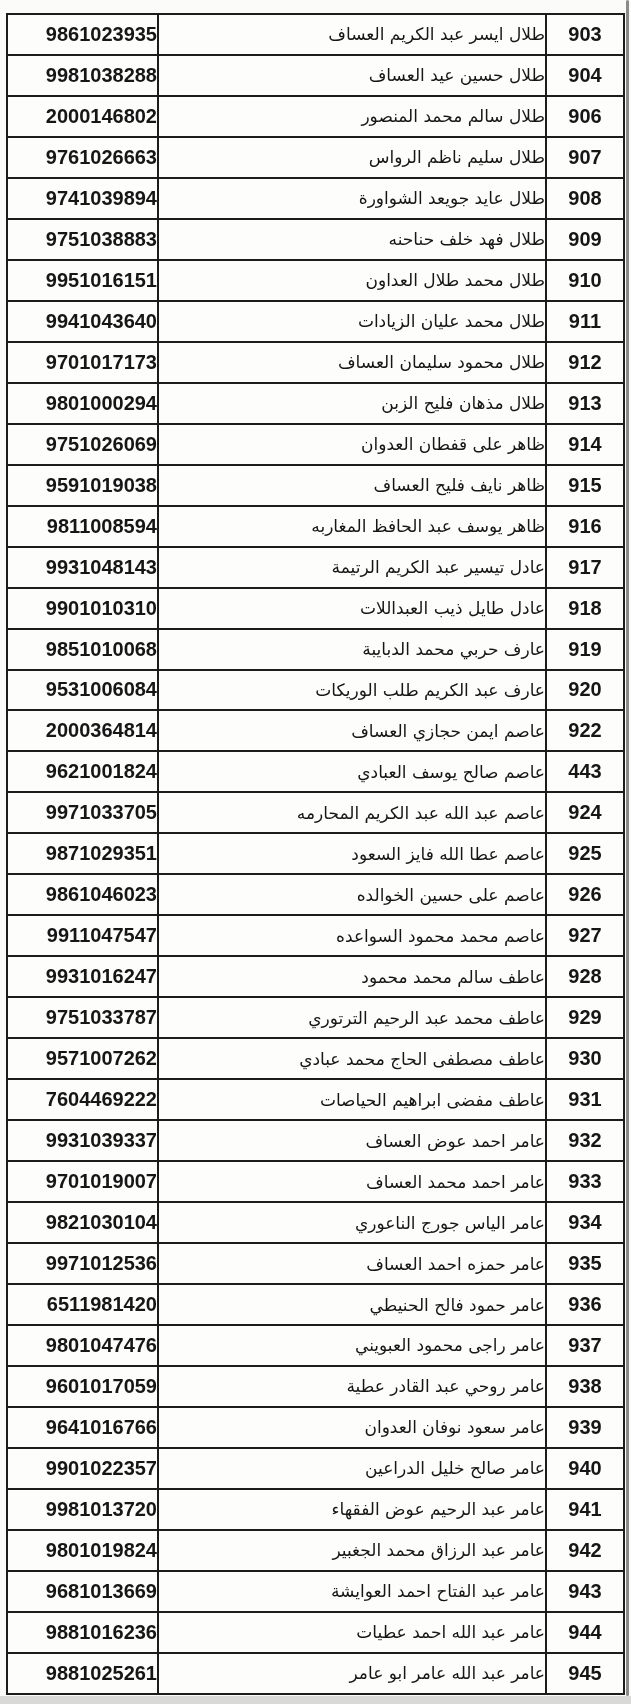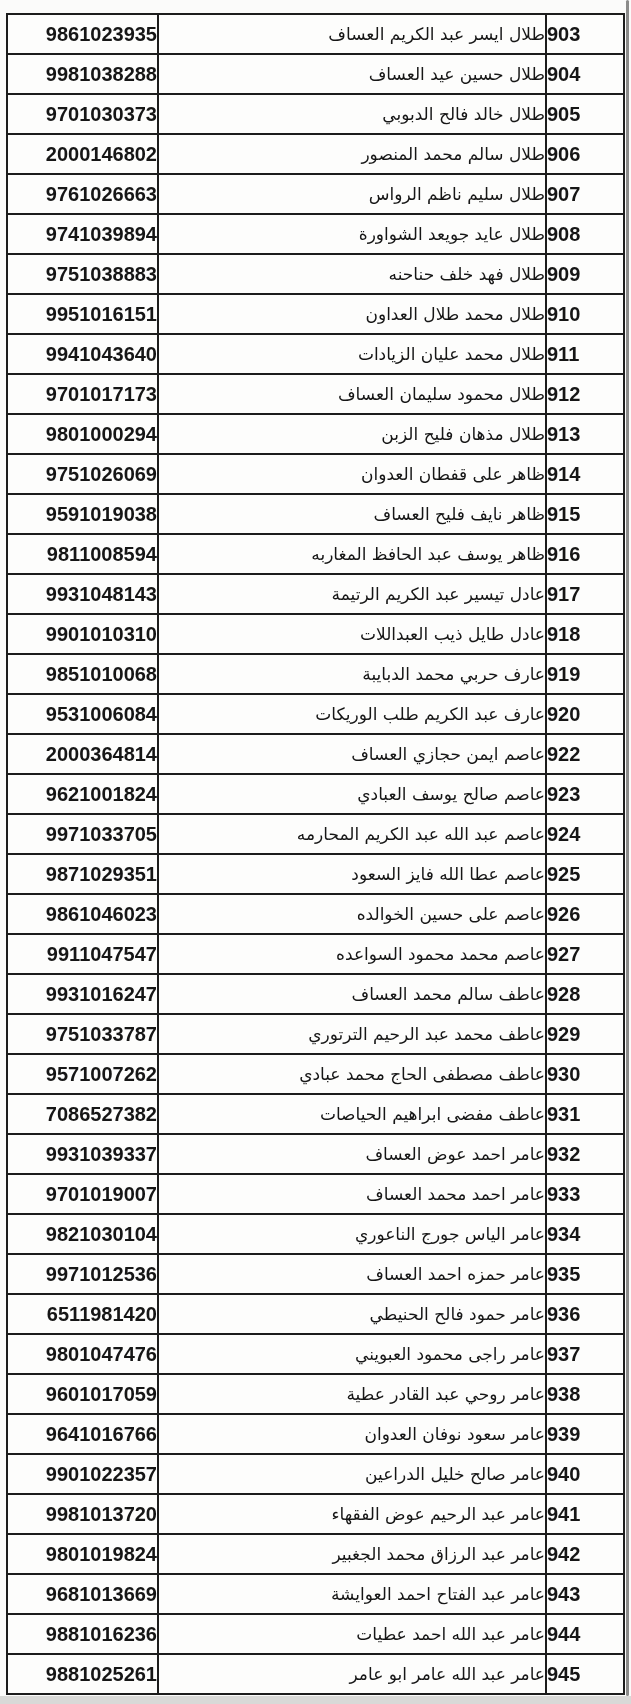--- a/index.html
+++ b/index.html
@@ -66,21 +66,21 @@
   td.name-cell {
     direction: rtl;
     text-align: right;
     padding-right: 4px;
     font-family: "DejaVu Sans", sans-serif;
     font-size: 17px;
     color: #161616;
     margin-left: 28px;
   }
   td.num-cell {
-    text-align: left;
+    text-align: center;
     padding-right: 9px;
     font-family: "Liberation Sans", sans-serif;
     font-weight: 600;
     font-size: 20px;
     color: #161616;
   }
 </style>
 </head>
 <body>
 
@@ -96,25 +96,20 @@
           <td class="id-cell">9861023935</td>
           <td class="name-cell">طلال ايسر عبد الكريم العساف</td>
           <td class="num-cell">903</td>
         </tr>
         <tr>
           <td class="id-cell">9981038288</td>
           <td class="name-cell">طلال حسين عيد العساف</td>
           <td class="num-cell">904</td>
         </tr>
         <tr>
-          <td class="id-cell">9701030373</td>
-          <td class="name-cell">طلال خالد فالح الدبوبي</td>
-          <td class="num-cell">905</td>
-        </tr>
-        <tr>
           <td class="id-cell">2000146802</td>
           <td class="name-cell">طلال سالم محمد المنصور</td>
           <td class="num-cell">906</td>
         </tr>
         <tr>
           <td class="id-cell">9761026663</td>
           <td class="name-cell">طلال سليم ناظم الرواس</td>
           <td class="num-cell">907</td>
         </tr>
         <tr>
@@ -183,21 +178,21 @@
           <td class="num-cell">920</td>
         </tr>
         <tr>
           <td class="id-cell">2000364814</td>
           <td class="name-cell">عاصم ايمن حجازي العساف</td>
           <td class="num-cell">922</td>
         </tr>
         <tr>
           <td class="id-cell">9621001824</td>
           <td class="name-cell">عاصم صالح يوسف العبادي</td>
-          <td class="num-cell">923</td>
+          <td class="num-cell">443</td>
         </tr>
         <tr>
           <td class="id-cell">9971033705</td>
           <td class="name-cell">عاصم عبد الله عبد الكريم المحارمه</td>
           <td class="num-cell">924</td>
         </tr>
         <tr>
           <td class="id-cell">9871029351</td>
           <td class="name-cell">عاصم عطا الله فايز السعود</td>
           <td class="num-cell">925</td>
@@ -207,35 +202,35 @@
           <td class="name-cell">عاصم على حسين الخوالده</td>
           <td class="num-cell">926</td>
         </tr>
         <tr>
           <td class="id-cell">9911047547</td>
           <td class="name-cell">عاصم محمد محمود السواعده</td>
           <td class="num-cell">927</td>
         </tr>
         <tr>
           <td class="id-cell">9931016247</td>
-          <td class="name-cell">عاطف سالم محمد العساف</td>
+          <td class="name-cell">عاطف سالم محمد محمود</td>
           <td class="num-cell">928</td>
         </tr>
         <tr>
           <td class="id-cell">9751033787</td>
           <td class="name-cell">عاطف محمد عبد الرحيم الترتوري</td>
           <td class="num-cell">929</td>
         </tr>
         <tr>
           <td class="id-cell">9571007262</td>
           <td class="name-cell">عاطف مصطفى الحاج محمد عبادي</td>
           <td class="num-cell">930</td>
         </tr>
         <tr>
-          <td class="id-cell">7086527382</td>
+          <td class="id-cell">7604469222</td>
           <td class="name-cell">عاطف مفضى ابراهيم الحياصات</td>
           <td class="num-cell">931</td>
         </tr>
         <tr>
           <td class="id-cell">9931039337</td>
           <td class="name-cell">عامر احمد عوض العساف</td>
           <td class="num-cell">932</td>
         </tr>
         <tr>
           <td class="id-cell">9701019007</td>

